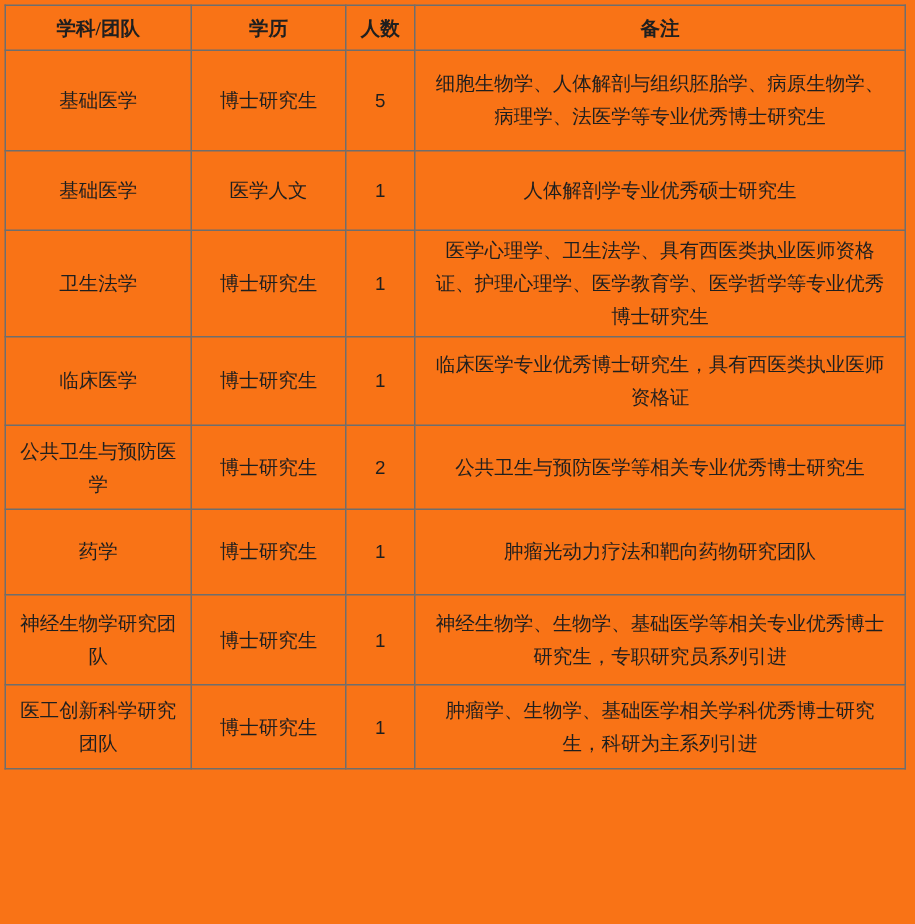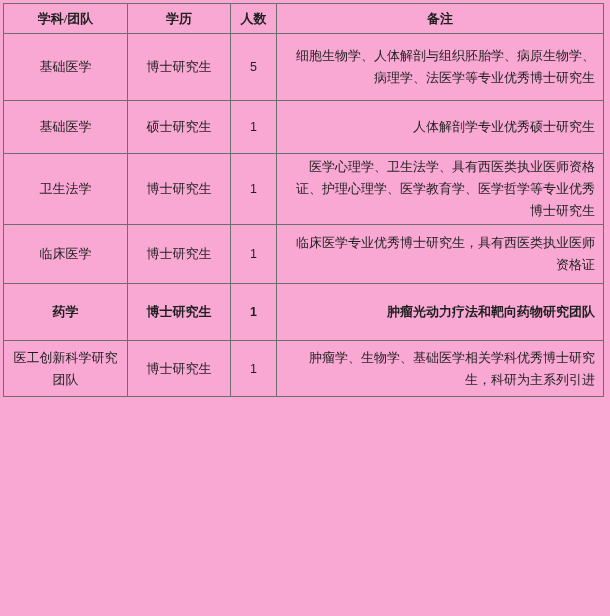--- a/index.html
+++ b/index.html
@@ -4,21 +4,21 @@
 <style>
   html, body {
     margin: 0;
     padding: 0;
     background: #ffffff;
   }
   .page {
     position: relative;
     width: 610px;
     height: 616px;
-    background: #f9a8d4;
+    background: #f97316;
     overflow: hidden;
   }
   table.doc-table {
     border-collapse: collapse;
     table-layout: fixed;
     width: 600px;
     margin: 3px 0 0 3px;
     font-family: "Liberation Serif", "DejaVu Serif", serif;
     font-size: 13px;
     color: #1f1f1f;
@@ -31,36 +31,36 @@
     padding: 2px 4px;
     line-height: 22px;
     word-break: break-all;
     overflow: hidden;
   }
   table.doc-table th {
     font-weight: bold;
     font-size: 13px;
   }
   table.doc-table td.remark {
-    text-align: right;
+    text-align: center;
     padding: 2px 8px;
   }
   table.doc-table td.count {
     font-family: "Liberation Sans", "DejaVu Sans", sans-serif;
     font-size: 12.5px;
   }
   
   tr.hr0  { height: 30px; }
   tr.hr1  { height: 67px; }
   tr.hr2  { height: 53px; }
   tr.hr3  { height: 65px; }
   tr.hr4  { height: 59px; margin-top: 48px; }
   tr.hr5  { height: 56px; }
   tr.hr6  { height: 52px; }
-  tr.hr7  { height: 57px; font-weight: bold; }
+  tr.hr7  { height: 57px; }
   tr.hr8  { height: 60px; }
   tr.hr9  { height: 55px; }
   tr.hr10 { height: 56px; }
 </style>
 </head>
 <body>
 
 <div class="page">
   <table class="doc-table">
     <colgroup>
@@ -79,41 +79,53 @@
     </thead>
     <tbody>
       <tr class="hr1">
         <td class="subject">基础医学</td>
         <td class="degree">博士研究生</td>
         <td class="count">5</td>
         <td class="remark">细胞生物学、人体解剖与组织胚胎学、病原生物学、病理学、法医学等专业优秀博士研究生</td>
       </tr>
       <tr class="hr2">
         <td class="subject">基础医学</td>
-        <td class="degree">硕士研究生</td>
+        <td class="degree">医学人文</td>
         <td class="count">1</td>
         <td class="remark">人体解剖学专业优秀硕士研究生</td>
       </tr>
       <tr class="hr3">
         <td class="subject">卫生法学</td>
         <td class="degree">博士研究生</td>
         <td class="count">1</td>
         <td class="remark">医学心理学、卫生法学、具有西医类执业医师资格证、护理心理学、医学教育学、医学哲学等专业优秀博士研究生</td>
       </tr>
       <tr class="hr4">
         <td class="subject">临床医学</td>
         <td class="degree">博士研究生</td>
         <td class="count">1</td>
         <td class="remark">临床医学专业优秀博士研究生，具有西医类执业医师资格证</td>
       </tr>
+      <tr class="hr5">
+        <td class="subject">公共卫生与预防医学</td>
+        <td class="degree">博士研究生</td>
+        <td class="count">2</td>
+        <td class="remark">公共卫生与预防医学等相关专业优秀博士研究生</td>
+      </tr>
       <tr class="hr7">
         <td class="subject">药学</td>
         <td class="degree">博士研究生</td>
         <td class="count">1</td>
         <td class="remark">肿瘤光动力疗法和靶向药物研究团队</td>
+      </tr>
+      <tr class="hr8">
+        <td class="subject">神经生物学研究团队</td>
+        <td class="degree">博士研究生</td>
+        <td class="count">1</td>
+        <td class="remark">神经生物学、生物学、基础医学等相关专业优秀博士研究生，专职研究员系列引进</td>
       </tr>
       <tr class="hr10">
         <td class="subject">医工创新科学研究团队</td>
         <td class="degree">博士研究生</td>
         <td class="count">1</td>
         <td class="remark">肿瘤学、生物学、基础医学相关学科优秀博士研究生，科研为主系列引进</td>
       </tr>
     </tbody>
   </table>
 </div>

